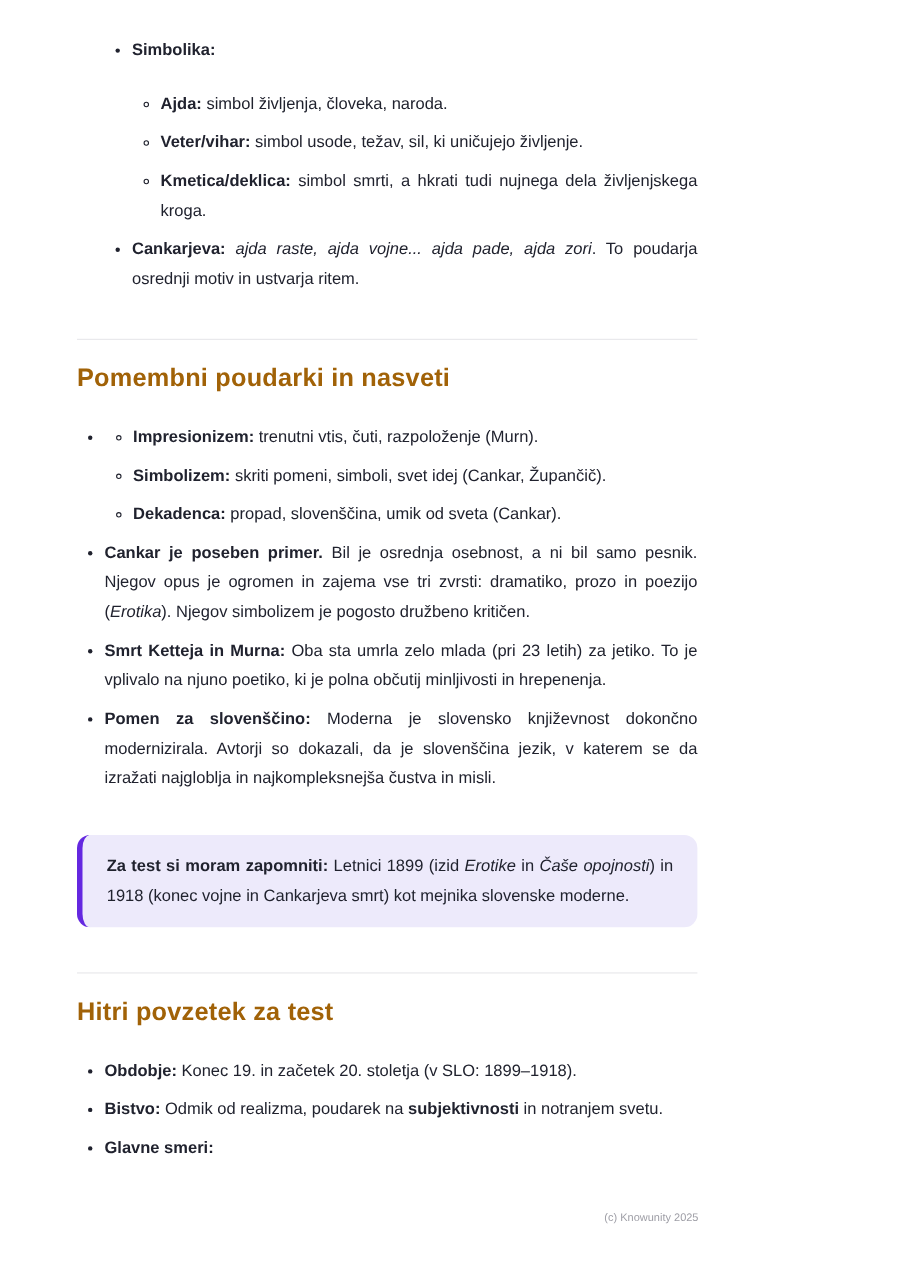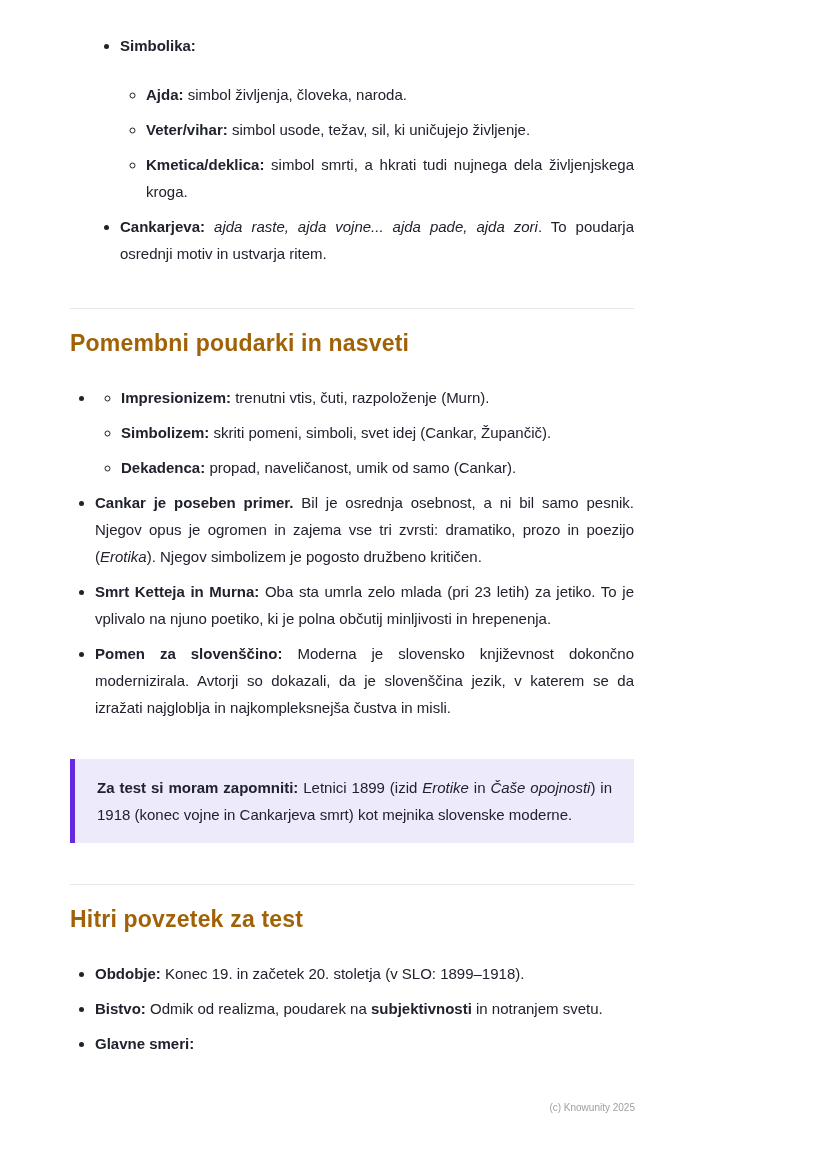--- a/index.html
+++ b/index.html
@@ -17,21 +17,21 @@
   li{margin-bottom:8px;}
   li::marker{color:#20222e;}
   .li-text{text-align:justify;}
   .para{text-align:justify;margin:17px 0 0 0;}
   .section-heading{
     color:#a16207;font-size:23px;line-height:28px;font-weight:700;
     margin:20px 0 27px 0;letter-spacing:0.2px;
   }
   .divider{border:none;border-top:1px solid #e7e7ea;margin:41px 0 0 0;height:0;}
   .callout{
-    background:#edeafb;border-left:5px solid #6428e0;border-radius:0;
+    background:#edeafb;border-left:5px solid #6428e0;border-radius:12px;
     padding:15px 22px;margin-top:38px;
   }
   .callout-text{margin:0;text-align:justify;}
   .footer-note{
     position:absolute;top:1102px;right:52px;
     font-size:10px;line-height:12px;color:#9e9ea6;
   }
   .scrollbar-thumb{
     position:absolute;left:747px;top:36px;width:8px;height:1106px;
     background:#dcd6f3;border-radius:4px;
@@ -66,21 +66,21 @@
       <ul class="blist">
         <li>
           <ul class="sublist">
             <li>
               <div class="li-text"><span class="bold">Impresionizem:</span><span class="normal"> trenutni vtis, čuti, razpoloženje (Murn).</span></div>
             </li>
             <li>
               <div class="li-text"><span class="bold">Simbolizem:</span><span class="normal"> skriti pomeni, simboli, svet idej (Cankar, Župančič).</span></div>
             </li>
             <li>
-              <div class="li-text"><span class="bold">Dekadenca:</span><span class="normal"> propad, naveličanost, umik od samo (Cankar).</span></div>
+              <div class="li-text"><span class="bold">Dekadenca:</span><span class="normal"> propad, slovenščina, umik od sveta (Cankar).</span></div>
             </li>
           </ul>
         </li>
         <li>
           <div class="li-text"><span class="bold">Cankar je poseben primer.</span><span class="normal"> Bil je osrednja osebnost, a ni bil samo pesnik. Njegov opus je ogromen in zajema vse tri zvrsti: dramatiko, prozo in poezijo (</span><span class="italic">Erotika</span><span class="normal">). Njegov simbolizem je pogosto družbeno kritičen.</span></div>
         </li>
         <li>
           <div class="li-text"><span class="bold">Smrt Ketteja in Murna:</span><span class="normal"> Oba sta umrla zelo mlada (pri 23 letih) za jetiko. To je vplivalo na njuno poetiko, ki je polna občutij minljivosti in hrepenenja.</span></div>
         </li>
         <li>

